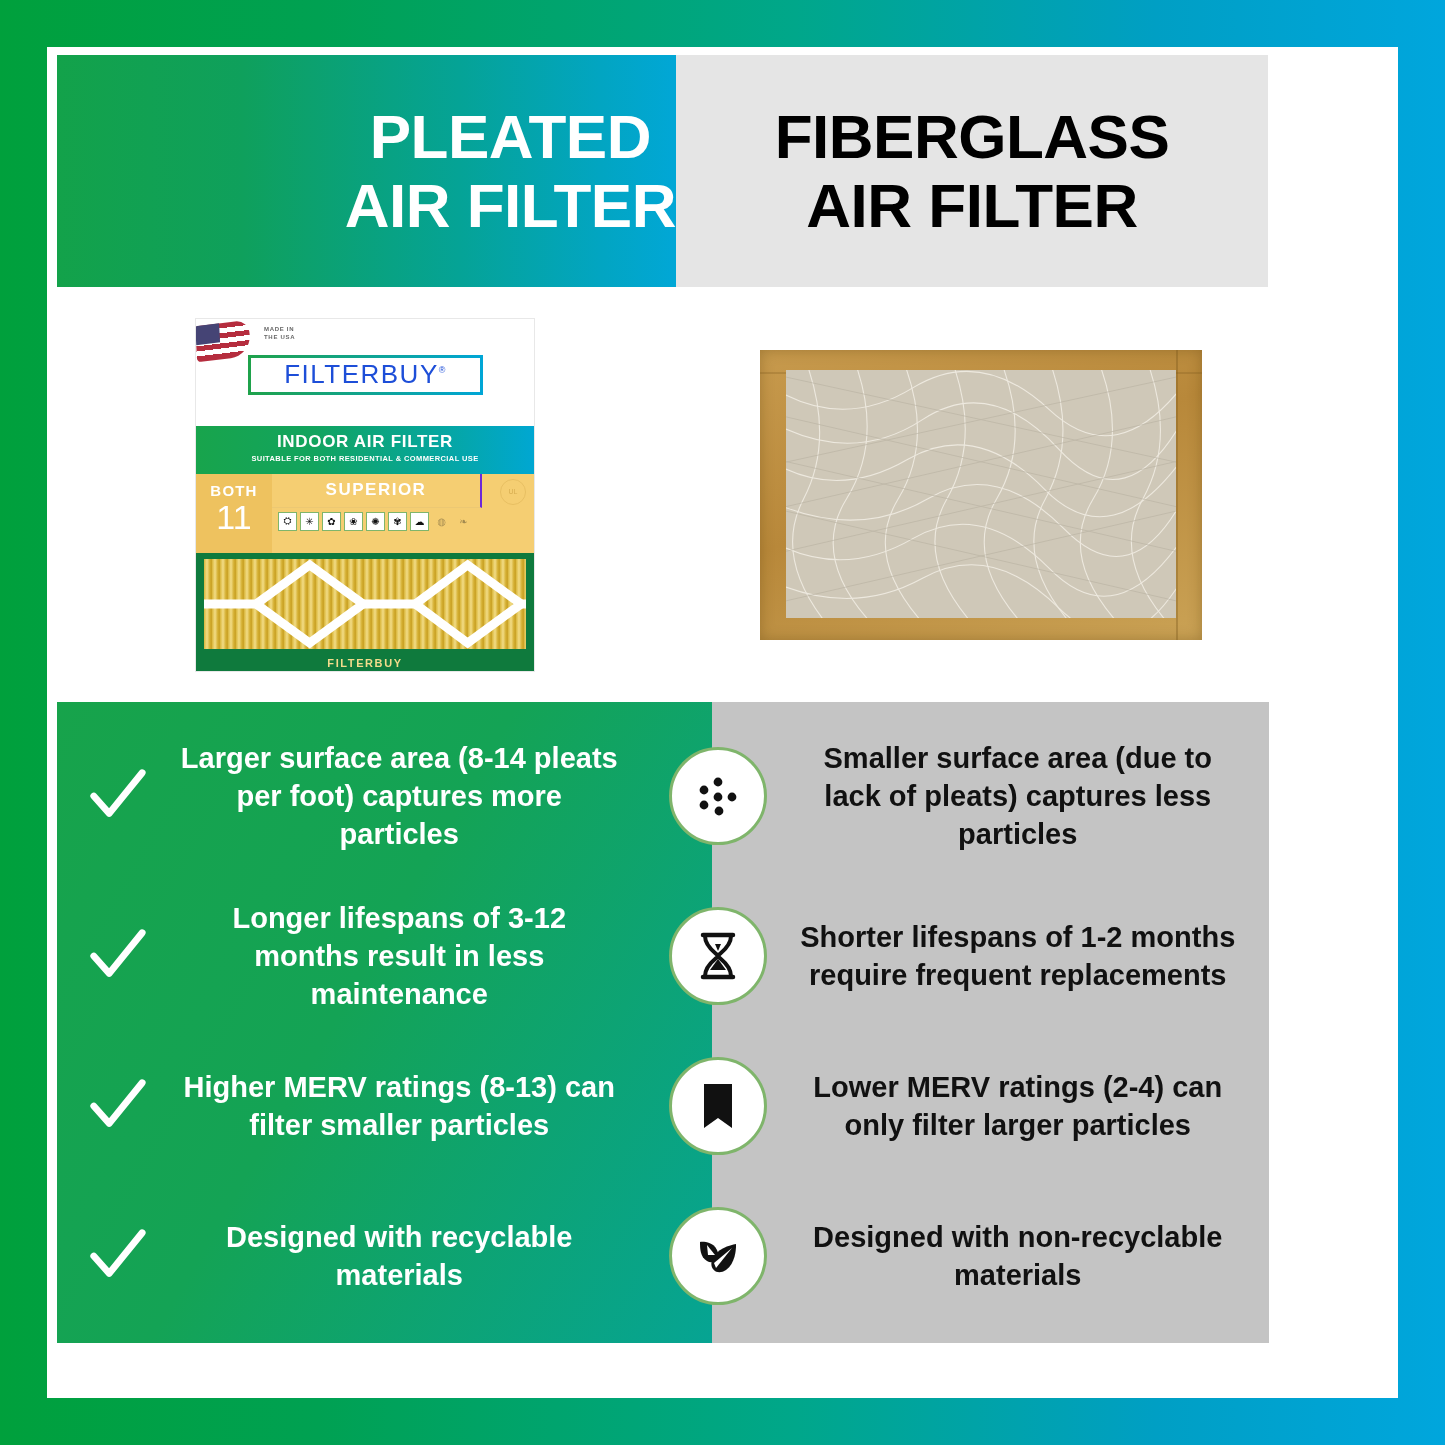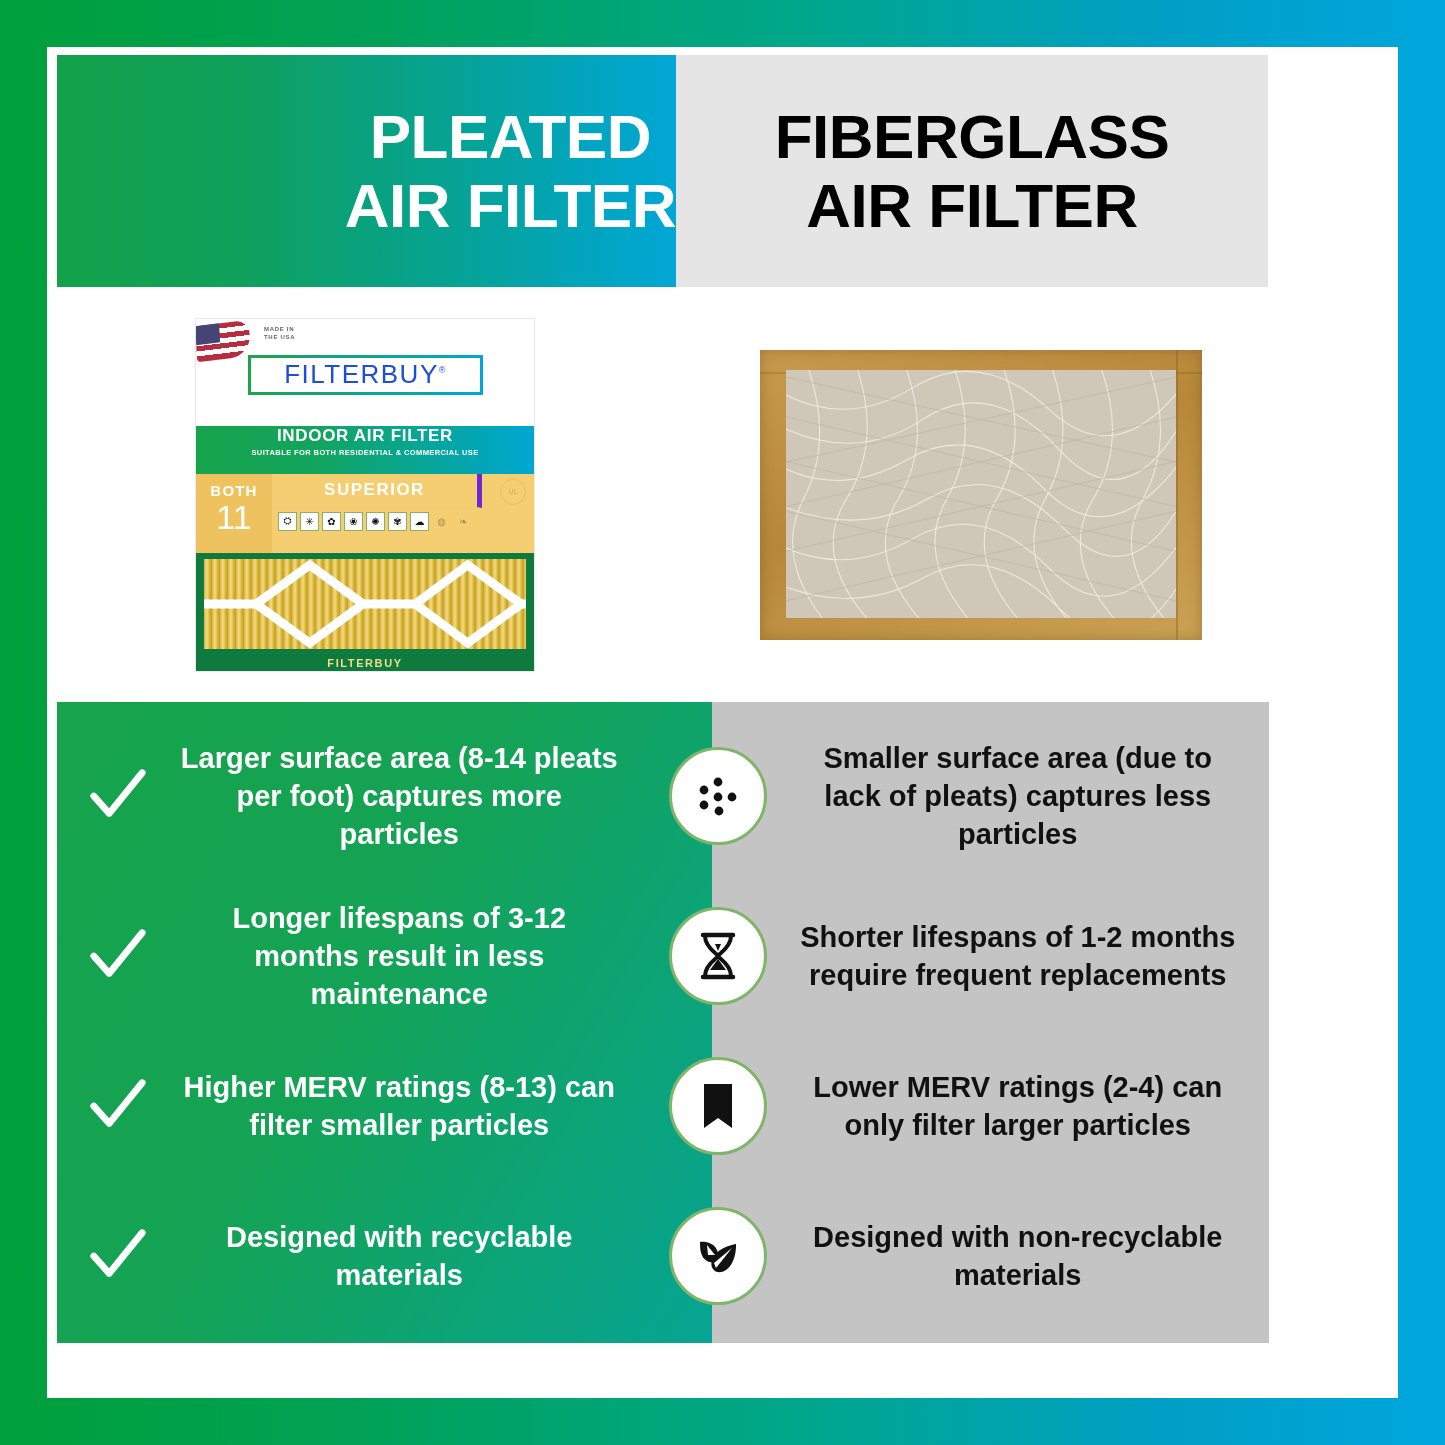--- a/index.html
+++ b/index.html
@@ -93,38 +93,38 @@
   .pb-logo-text {
     font-size:26px; font-weight:normal; letter-spacing:1.5px; color:#1d4ed8;
   }
   .pb-logo-text sup { font-size:9px; vertical-align:super; }
 
   .pb-band {
     position:absolute; left:0; top:107px; width:100%; height:48px;
     background:linear-gradient(90deg,#18a44c 0%,#12a45e 35%,#06a69c 70%,#00a7d2 100%);
     color:#fff; text-align:center;
   }
-  .pb-band-1 { font-size:17px; font-weight:bold; letter-spacing:.7px; }
+  .pb-band-1 { font-size:17px; font-weight:bold; letter-spacing:.7px; padding-top:6px; }
   .pb-band-2 { font-size:7.5px; font-weight:bold; letter-spacing:.4px; margin-top:2px; }
 
   .pb-gold {
     position:absolute; left:0; top:155px; width:100%; height:79px;
     background:#f5ce72;
   }
   .pb-merv {
     position:absolute; left:0; top:0; width:76px; height:79px;
     background:#eec25f; color:#fff; text-align:center;
   }
   .pb-merv-lbl { font-size:15px; font-weight:bold; letter-spacing:1.2px; padding-top:8px; }
   .pb-merv-num { font-size:34px; font-weight:normal; line-height:.95; margin-top:2px; }
   .pb-sup {
     position:absolute; left:76px; top:0; width:210px; height:34px;
     display:flex; align-items:center; justify-content:center;
     color:#fff; font-size:17px; font-weight:bold; letter-spacing:1.5px;
-    border-bottom:1px solid #ecc873; border-right:5px solid #6d28d9;
+    border-bottom:1px solid #ecc873; border-right:2px solid #6d28d9;
   }
   .pb-seal {
     position:absolute; right:8px; top:5px; width:26px; height:26px;
     border-radius:50%; border:1.5px solid #e0b75a; opacity:.65;
     font-size:7px; color:#c79b3d; display:flex; align-items:center; justify-content:center;
   }
   .pb-icons {
     position:absolute; left:82px; top:38px;
     display:flex; gap:3px; align-items:center;
   }

